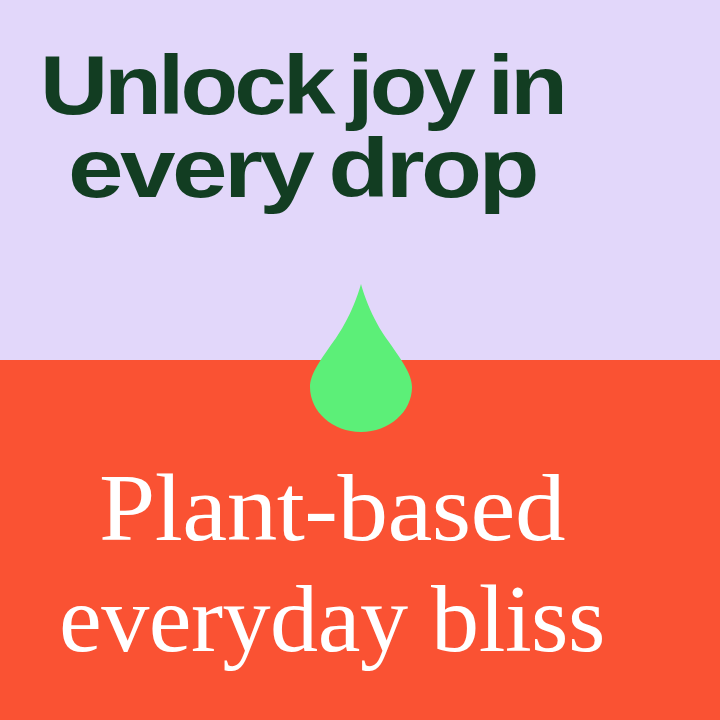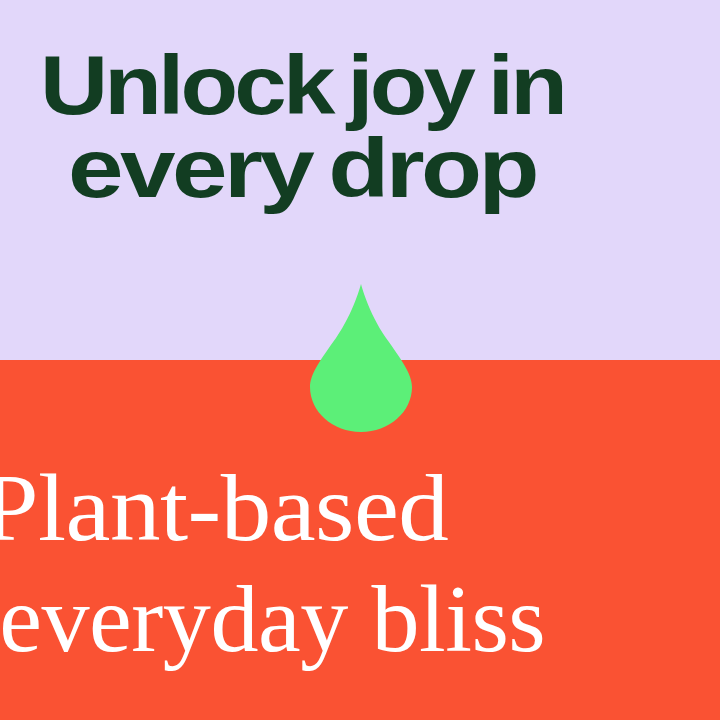--- a/index.html
+++ b/index.html
@@ -45,20 +45,21 @@
   }
   #headline .hl-line { display: block; }
   #headline .hl-line-2 { letter-spacing: -3.0px; }
 
   
   #subhead {
     position: absolute;
     top: 452px;
     left: 0;
     width: 664px;
+    text-align: center;
     color: #ffffff;
     font-family: "Liberation Serif", "DejaVu Serif", serif;
     font-weight: 400;
     font-size: 96px;
     line-height: 1.16;
     letter-spacing: -0.5px;
     white-space: nowrap;
   }
   #subhead .sh-line { display: block; }
 

